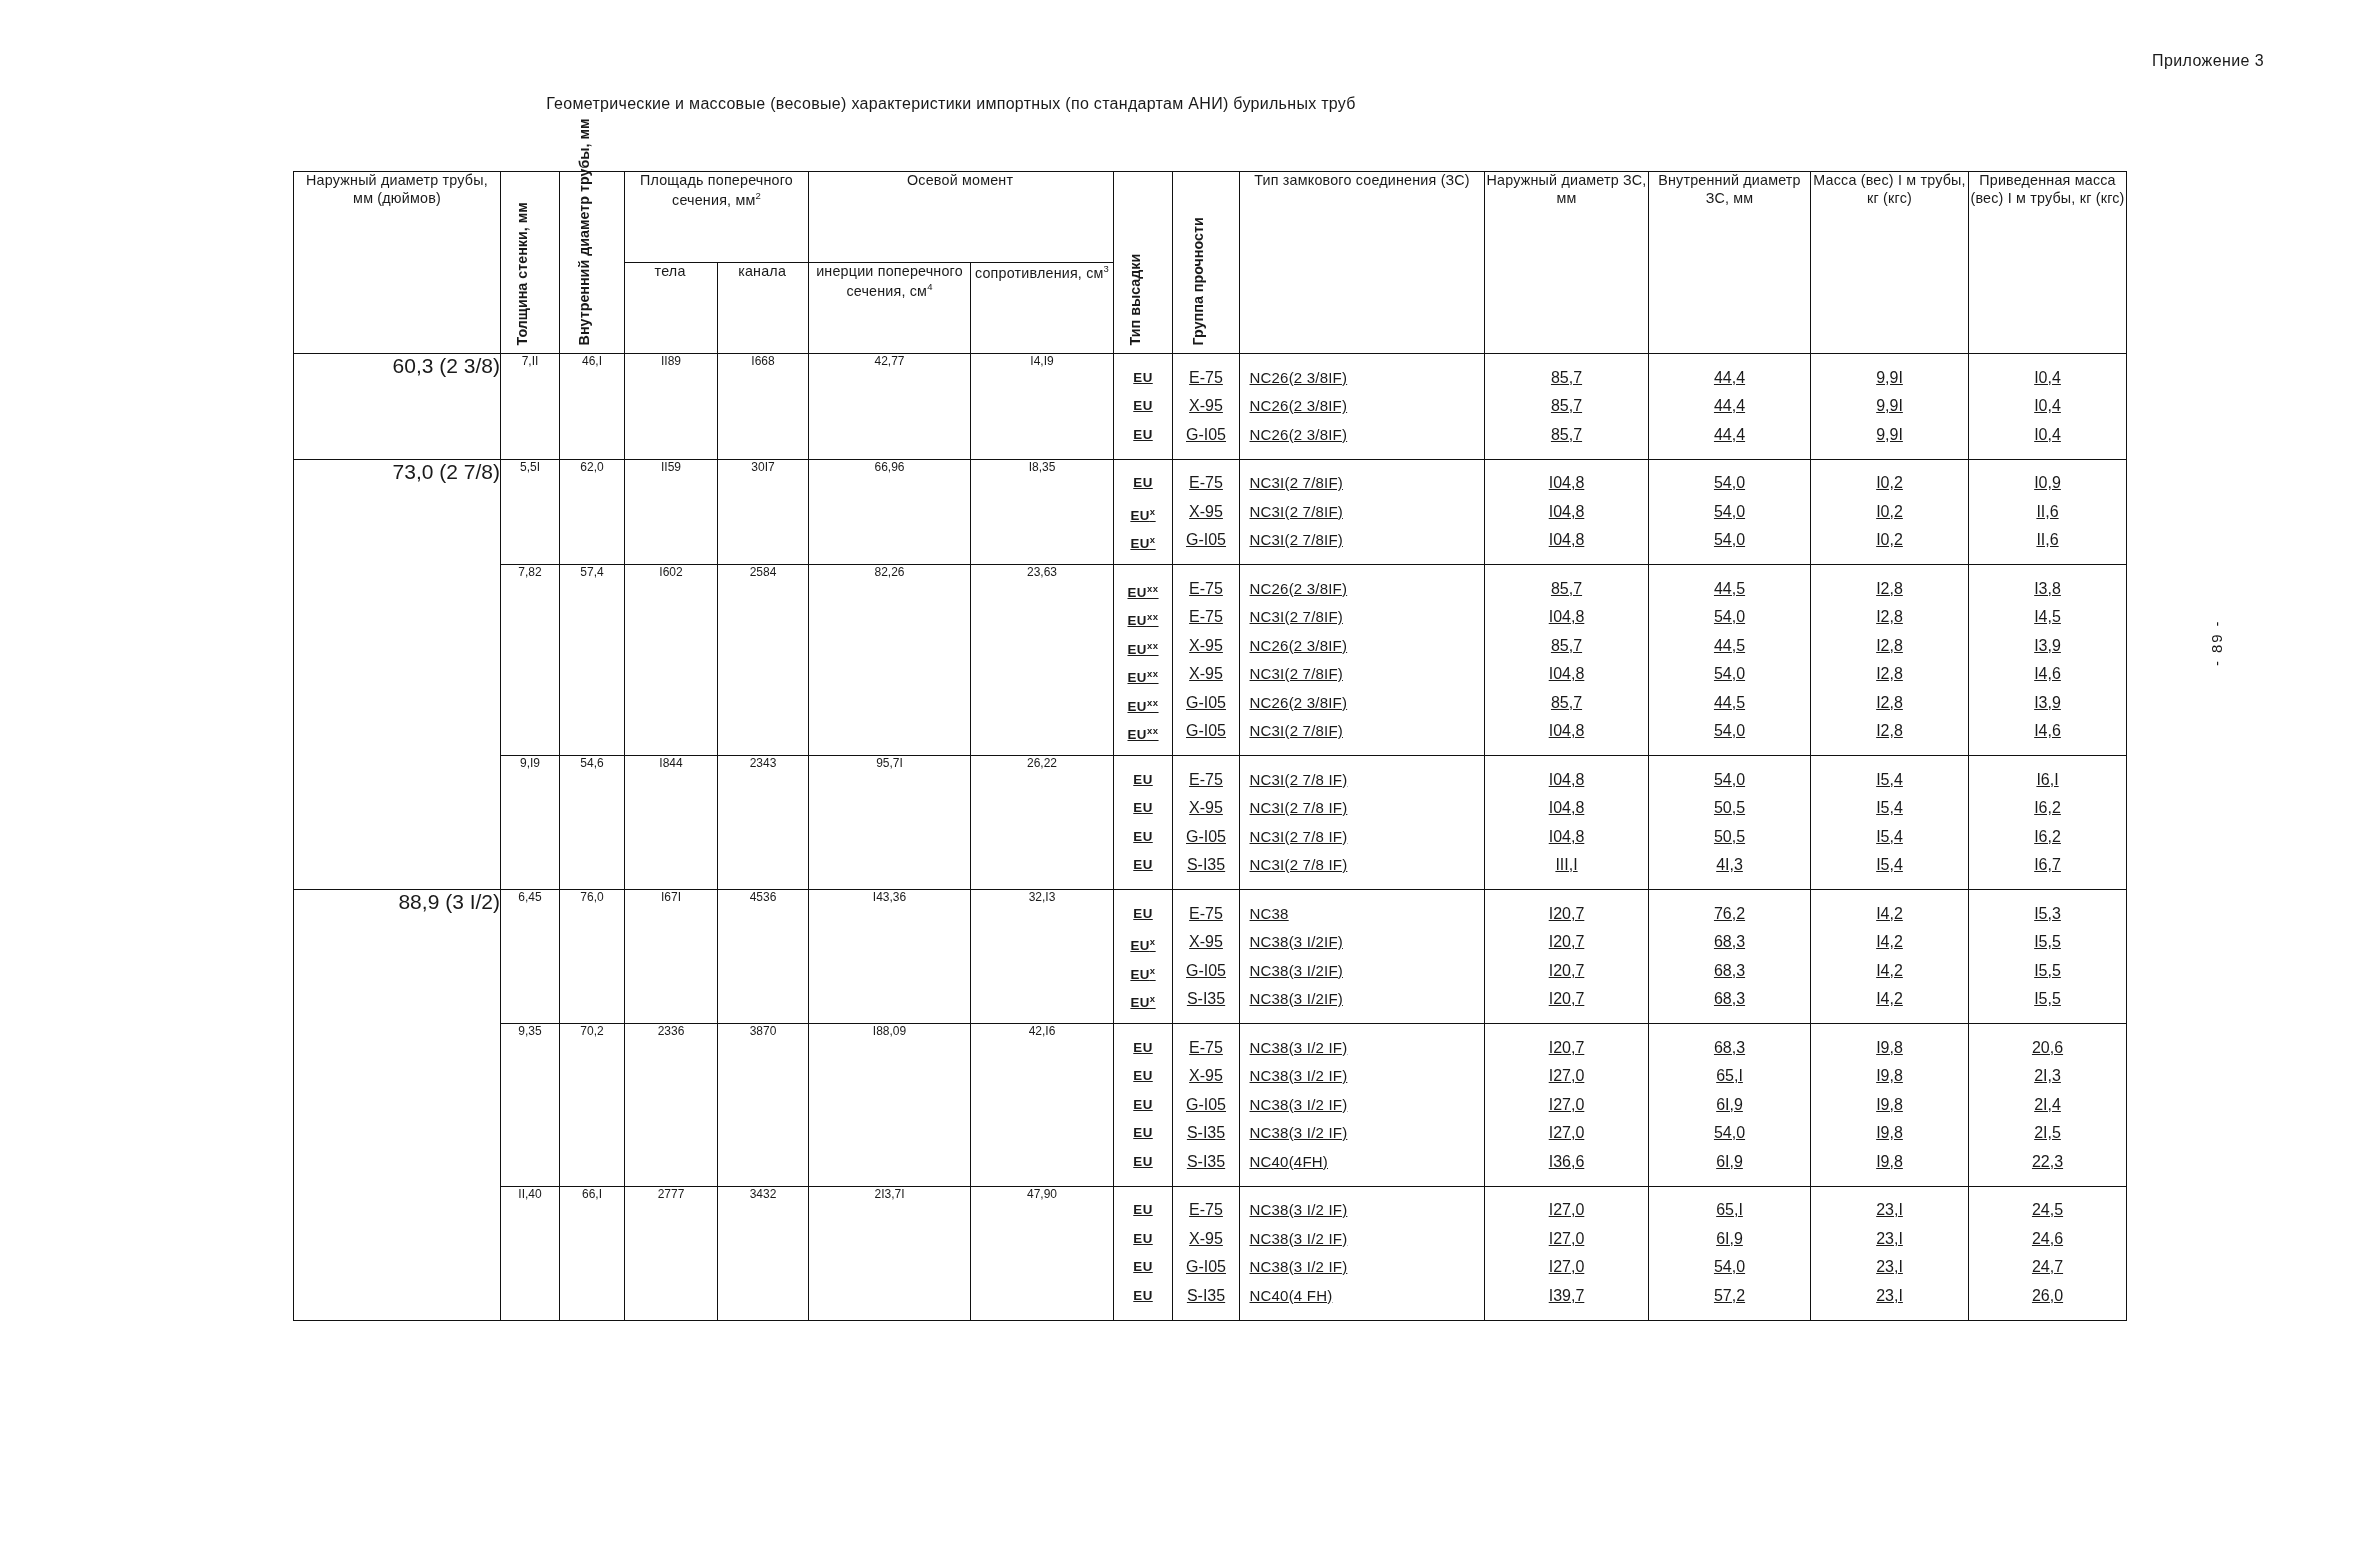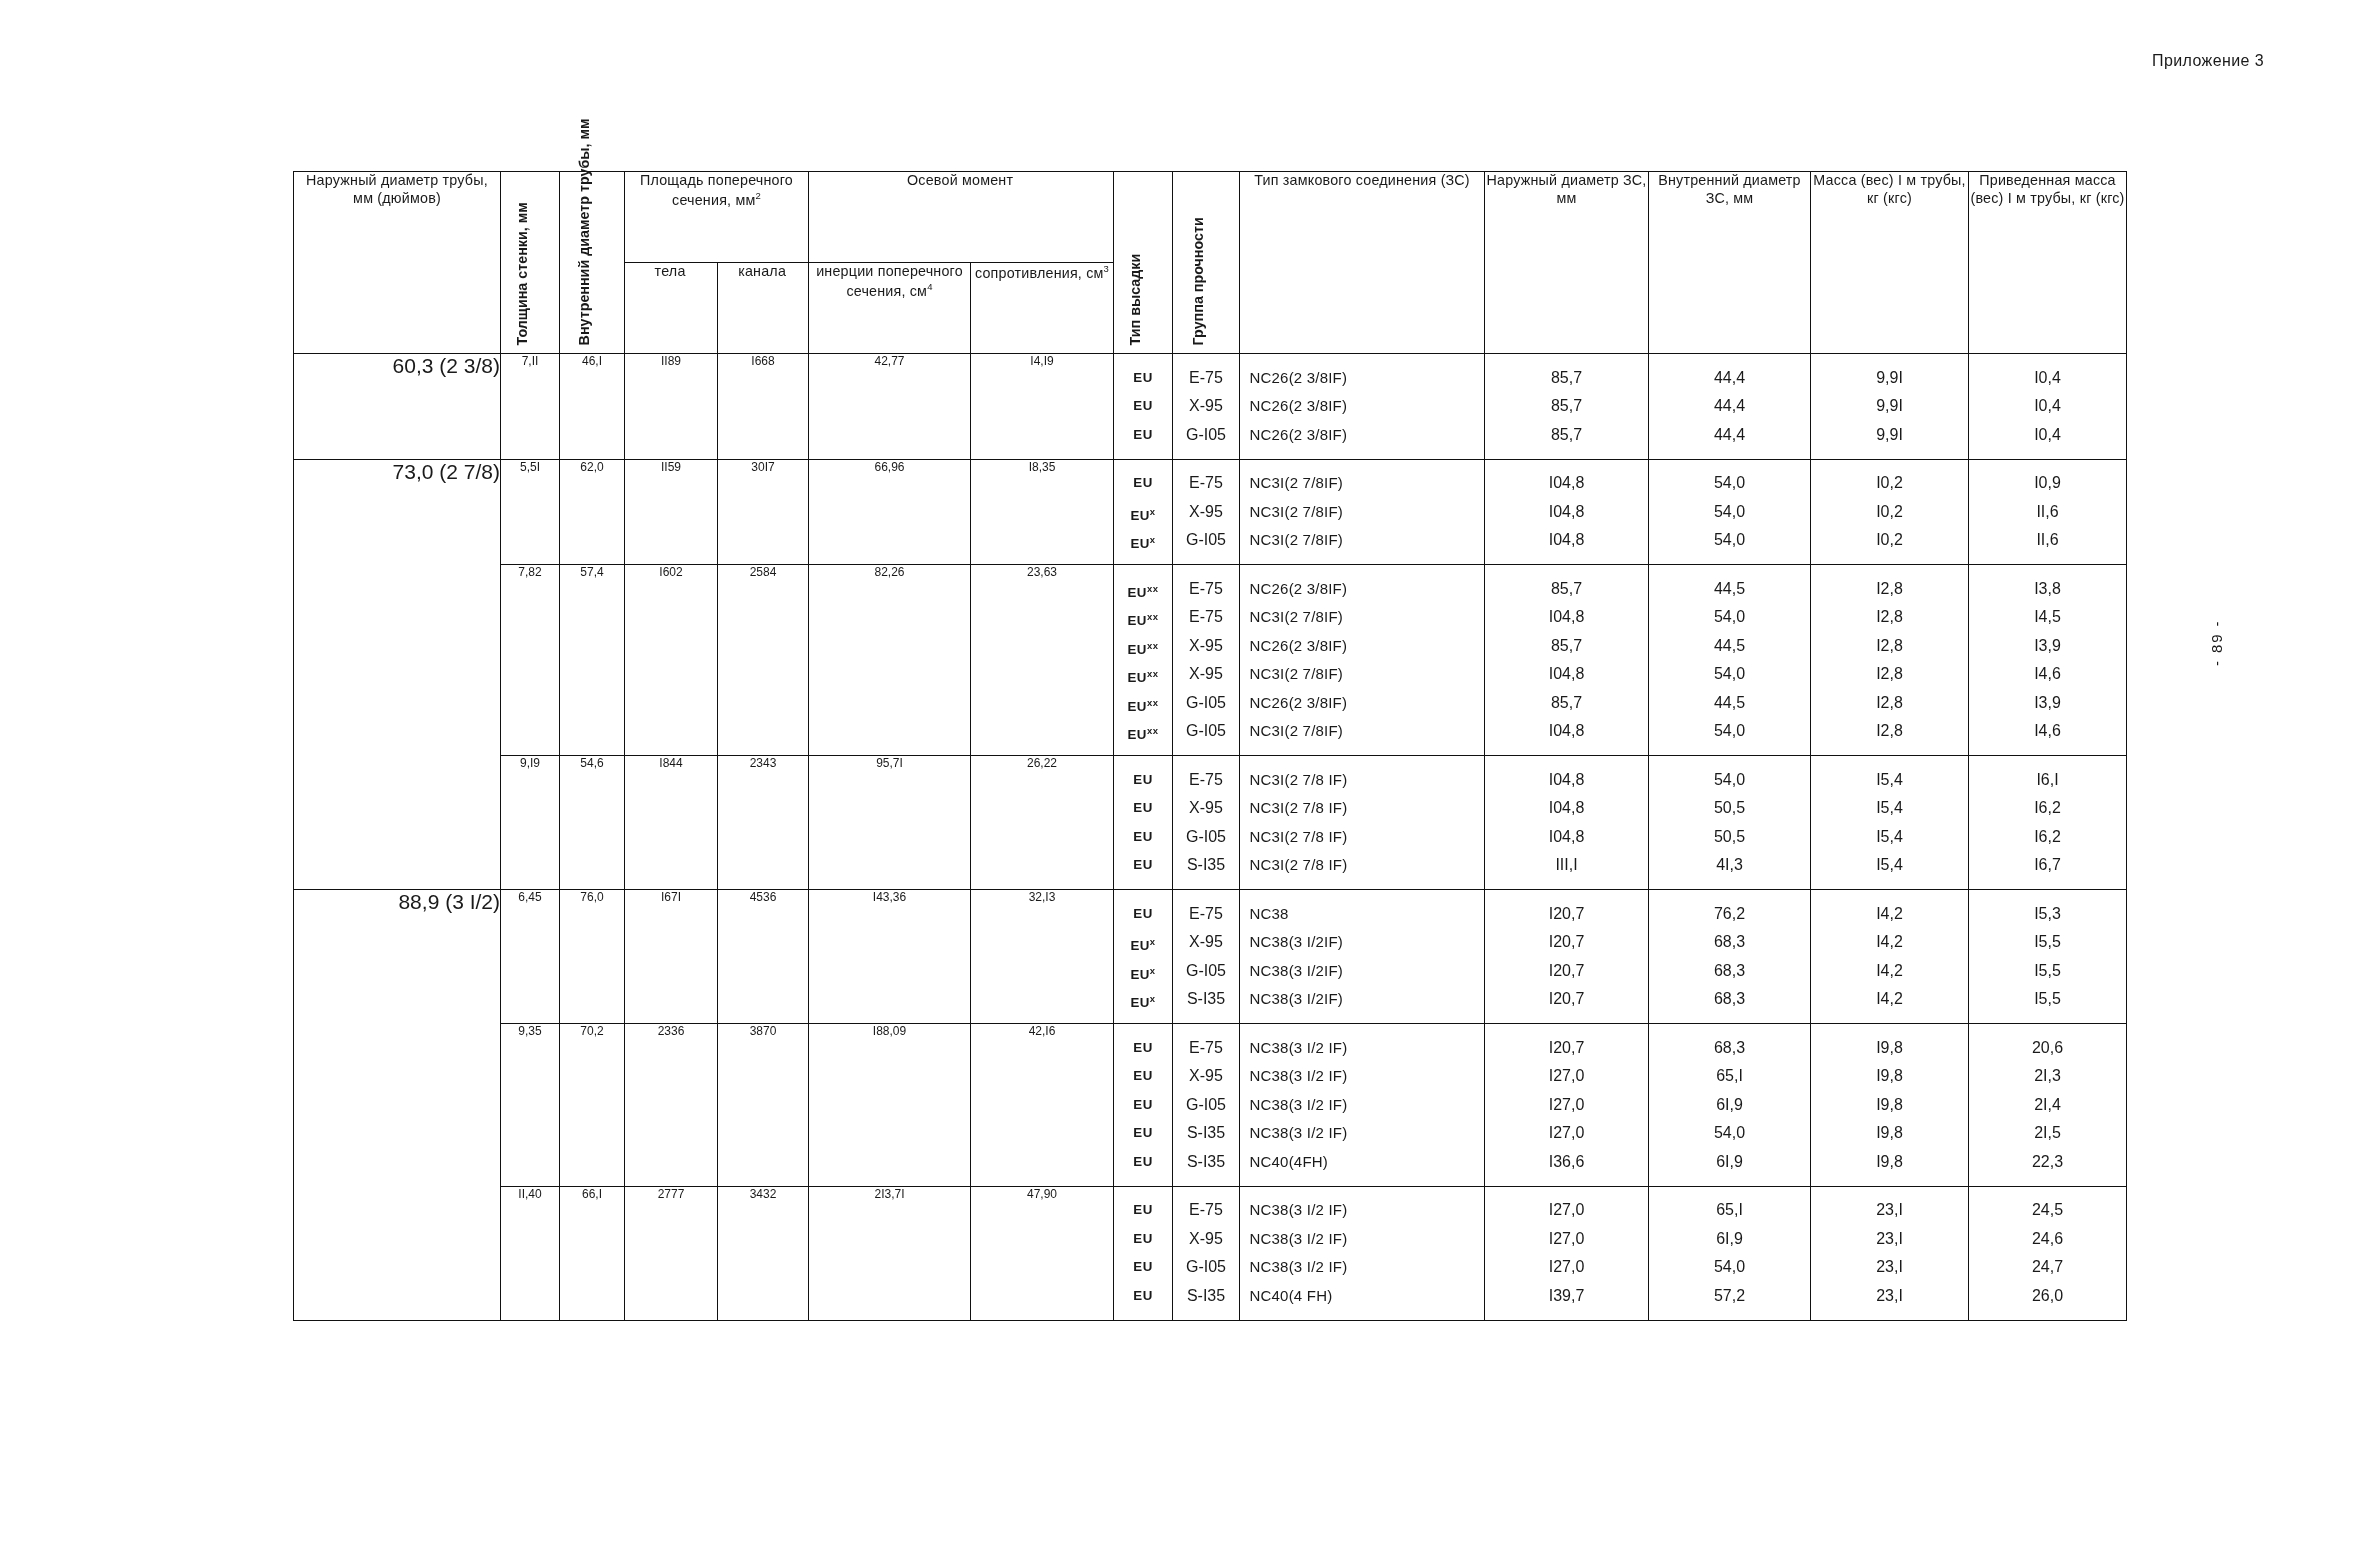--- a/index.html
+++ b/index.html
@@ -108,20 +108,21 @@
   }
   .num-cell {
     text-align: center;
     vertical-align: top;
     padding-top: 11.4px;
     font-size: 12px;
     white-space: nowrap;
   }
   .stack {
     padding: 9.5px 0 9.5px 0;
+    text-decoration: underline;
   }
   .stack div {
     height: 28.5px;
     line-height: 28.5px;
     font-size: 16px;
     white-space: nowrap;
     text-align: center;
   }
   .stack.tipv div {
     font-size: 13.3px;
@@ -146,20 +147,21 @@
     white-space: nowrap;
   }
 </style>
 </head>
 <body>
 
 <div class="page">
 
   <div class="appendix-label">Приложение 3</div>
 
+  <div class="doc-title">Геометрические и массовые (весовые) характеристики импортных (по стандартам АНИ) бурильных труб</div>
 
   <div class="page-number">- 89 -</div>
 
   <div class="table-wrap">
     <table class="main">
       <colgroup>
         <col style="width:207px">
         <col style="width:59px">
         <col style="width:65px">
         <col style="width:93px">

